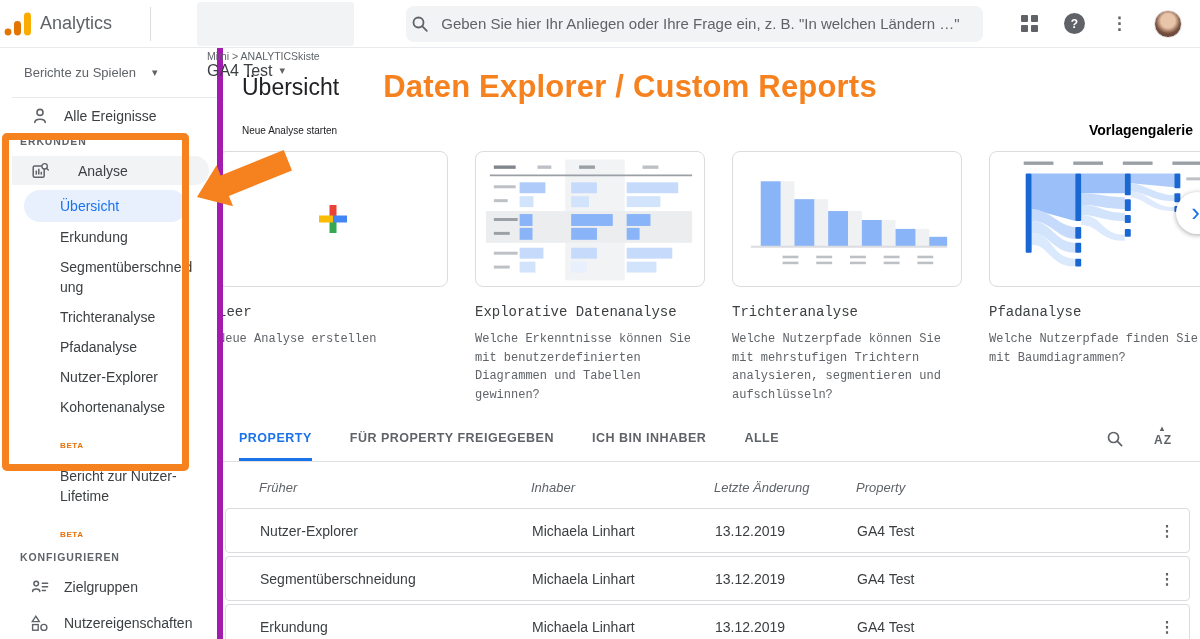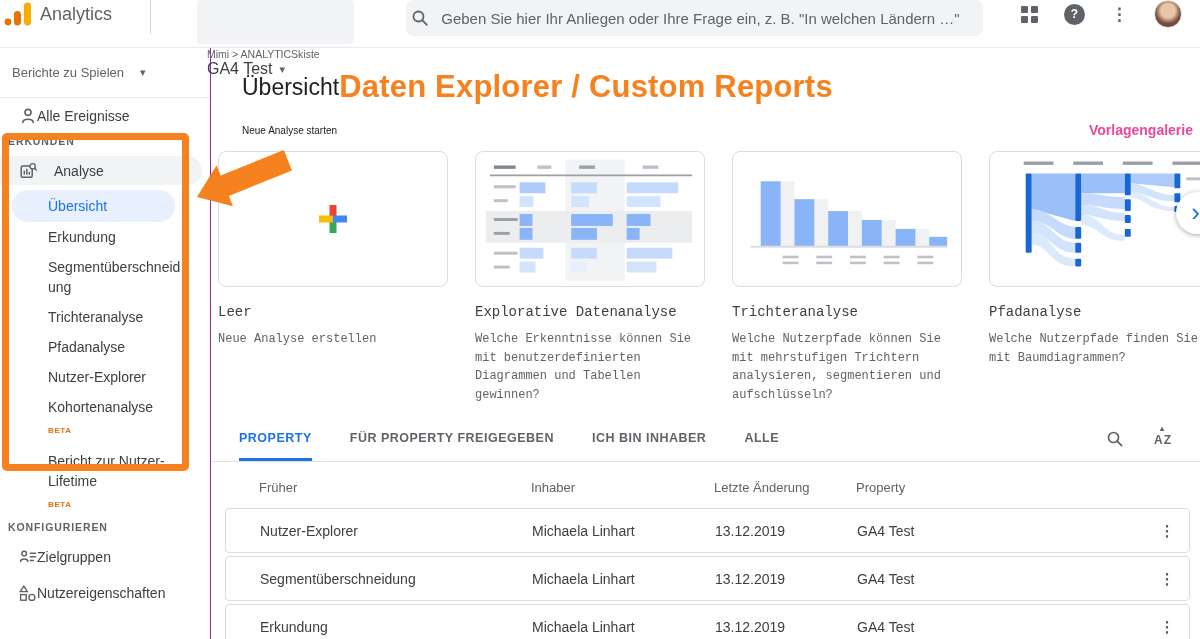--- a/index.html
+++ b/index.html
@@ -2,21 +2,21 @@
 <html><head>
 <meta charset="utf-8">
 <style>
   * { margin:0; padding:0; box-sizing:border-box; }
   html,body { width:1200px; height:639px; overflow:hidden; background:#fff;
     font-family:"Liberation Sans", sans-serif; }
   .app { position:relative; width:1200px; height:639px; }
 
   
   .topbar { position:absolute; top:0; left:0; width:1200px; height:48px;
-    background:#fff; border-bottom:1px solid #e8eaed; display:flex; align-items:flex-start; z-index:5;gap:38px; }
+    background:#fff; border-bottom:1px solid #e8eaed; display:flex; align-items:center; z-index:5;gap:38px; }
   .logo-wrap { display:flex; align-items:center; padding-left:4px; width:112px; }
   .logo-name { font-size:18px; color:#5f6368; margin-left:8px; }
   .topbar-vdivider { width:1px; height:34px; background:#dadce0; margin-right:8px; }
   .prop-selector { background:#f1f3f4; border-radius:4px; height:44px; width:158px;
     padding:4px 10px 0 10px; cursor:pointer; }
   .prop-breadcrumb { font-size:10.5px; color:#5f6368; white-space:nowrap;margin-top:44px; }
   .prop-name-row { display:flex; align-items:center; }
   .prop-name { font-size:16px; color:#3c4043; }
   .caret { color:#5f6368; font-size:11px; margin-left:7px; }
   .searchbar { background:#f1f3f4; border-radius:8px; height:36px; width:580px;
@@ -28,55 +28,55 @@
   .grid-icon { width:17px; height:17px; display:grid; grid-template-columns:7px 7px; grid-gap:3px; cursor:pointer; }
   .grid-icon i { width:7px; height:7px; background:#5f6368; border-radius:1px; }
   .help-icon { width:21px; height:21px; border-radius:50%; background:#5f6368; color:#fff;
     font-size:12px; font-weight:bold; display:flex; align-items:center; justify-content:center; cursor:pointer; }
   .kebab { color:#5f6368; font-size:17px; font-weight:bold; cursor:pointer; line-height:1; }
   .avatar { width:28px; height:28px; border-radius:50%; cursor:pointer;
     background:radial-gradient(circle at 50% 38%, #e8c4a8 0 34%, #7a5240 60%, #4a322b 100%);
     border:1px solid #e0e0e0; }
 
   
-  .sidebar { position:absolute; top:48px; left:0; width:211px; height:591px;
-    background:#fff; border-right:1px solid #a21caf; z-index:2; }
+  .sidebar { position:absolute; top:48px; left:12px; width:211px; height:591px;
+    background:#fff; border-right:6px solid #a21caf; z-index:2; }
   .report-picker { height:50px; display:flex; align-items:center; padding-left:12px;
     font-size:13px; color:#5f6368; border-bottom:1px solid #e8eaed; cursor:pointer; }
   .report-picker .caret { margin-left:16px; }
-  .nav-item { display:flex; align-items:center; padding:9px 6px 9px 19px;
+  .nav-item { display:flex; align-items:center; gap:15px; padding:9px 6px 9px 19px;
     font-size:14px; color:#3c4043; cursor:pointer; }
   .nav-item .nv-label { max-width:132px; overflow-wrap:anywhere; line-height:18px; }
   .section-label { padding:1px 0 6px 8px; font-size:10.5px; letter-spacing:.9px;
     color:#5f6368; font-weight:bold; }
-  .parent-item { display:flex; align-items:center; gap:17px; height:29px; padding-left:19px;
+  .parent-item { display:flex; align-items:center; gap:29px; height:29px; padding-left:19px;
     margin:3px 8px 3px 0; background:#f1f3f4; border-radius:0 15px 15px 0;
     font-size:14px; color:#3c4043; cursor:pointer; }
   .subnav { padding-left:48px; margin-top:5px; }
   .subnav-item { padding:5px 0; font-size:14px; color:#3c4043; max-width:140px;
     overflow-wrap:anywhere; line-height:20px; cursor:pointer; }
   .subnav-item.active { background:#e8f0fe; color:#1a73e8; border-radius:16px;
     margin-left:-36px; padding:6px 0 6px 36px; margin-right:10px; max-width:none; width:163px; }
-  .beta { display:block; font-size:8px; font-weight:bold; letter-spacing:.6px; color:#e8710a; margin-top:4px; }
+  .beta { display:block; font-size:8px; font-weight:bold; letter-spacing:.6px; color:#e8710a; margin-top:19px; }
   .icon18 { width:18px; height:18px; flex-shrink:0; }
 
   
   .highlight-box { position:absolute; left:2px; top:133px; width:187px; height:338px;
     border:7px solid #f6821f; border-radius:5px; z-index:40; pointer-events:none; }
   .annotation-arrow { position:absolute; left:191px; top:141px; z-index:41; pointer-events:none; }
 
   
   .main { position:absolute; top:48px; left:211px; width:989px; height:591px; background:#fff; }
   .title-row { display:flex; align-items:flex-start; padding:26px 0 0 31px; }
   .page-title { font-size:23px; font-weight:normal; color:#202124; }
-  .annotation-title { font-size:31px; font-weight:bold; color:#f6821f; margin-top:-5px; letter-spacing:.2px; }
+  .annotation-title { font-size:31px; font-weight:bold; color:#f6821f; margin-left:44px; margin-top:-5px; letter-spacing:.2px; }
   .subhead-row { display:flex; justify-content:space-between; align-items:center;
     margin-top:17px; padding:0 7px 0 31px; }
   .subhead-label { font-size:10px; color:#202124; }
-  .gallery-link { font-size:14px; color:#ec4899; font-weight:bold; cursor:pointer; }
+  .gallery-link { font-size:14px; color:#000000; font-weight:bold; cursor:pointer; }
 
   .cards { margin-top:13px; padding-left:7px; display:flex; gap:27px; position:relative; }
   .card { width:230px; flex-shrink:0; cursor:pointer;font-family:Liberation Mono, monospace; }
   .card-thumb { width:230px; height:136px; border:1px solid #dadce0; border-radius:8px;
     background:#fff; display:flex; align-items:center; justify-content:center; overflow:hidden; }
   .card-title { margin-top:17px; font-size:14px; color:#3c4043; }
   .card-desc { margin-top:10px; font-size:12px; color:#5f6368; line-height:1.55; max-width:222px; }
   .next-btn { position:absolute; right:-18px; top:41px; width:42px; height:42px; border-radius:50%;
     background:#fff; box-shadow:0 1px 5px rgba(0,0,0,.35); display:flex; align-items:center;
     justify-content:center; cursor:pointer; z-index:6; }
@@ -87,21 +87,21 @@
   .tab { display:flex; align-items:center; margin-right:38px; font-size:12.5px; letter-spacing:.5px;
     color:#5f6368; font-weight:bold; border-bottom:3px solid transparent; cursor:pointer; }
   .tab.active { color:#1a73e8; border-bottom-color:#1a73e8; }
   .tabs-icons { margin-left:auto; display:flex; align-items:center; gap:30px; padding-right:28px; }
   .azsort { position:relative; font-size:12px; font-weight:bold; color:#5f6368;
     letter-spacing:1px; cursor:pointer; padding-top:2px; }
   .azsort .up { position:absolute; top:-7px; left:6px; font-size:8px; letter-spacing:0; }
 
   .table { margin:0 10px 0 14px; }
   .thead { display:grid; grid-template-columns:272px 183px 142px 1fr 44px;
-    padding:18px 0 13px 34px; font-size:13px; color:#5f6368; }
+    padding:18px 0 13px 34px; font-size:13px; color:#5f6368;font-style:italic; }
   .trow { display:grid; grid-template-columns:272px 183px 142px 1fr 44px; align-items:center;
     height:45px; border:1px solid #dadce0; border-radius:4px; margin-bottom:3px;
     padding-left:34px; font-size:14px; color:#3c4043; background:#fff; cursor:pointer; }
   .trow .row-kebab { justify-self:center; font-size:15px; }
   svg { display:block; }
 </style>
 </head>
 <body>
 
 <div class="app">

